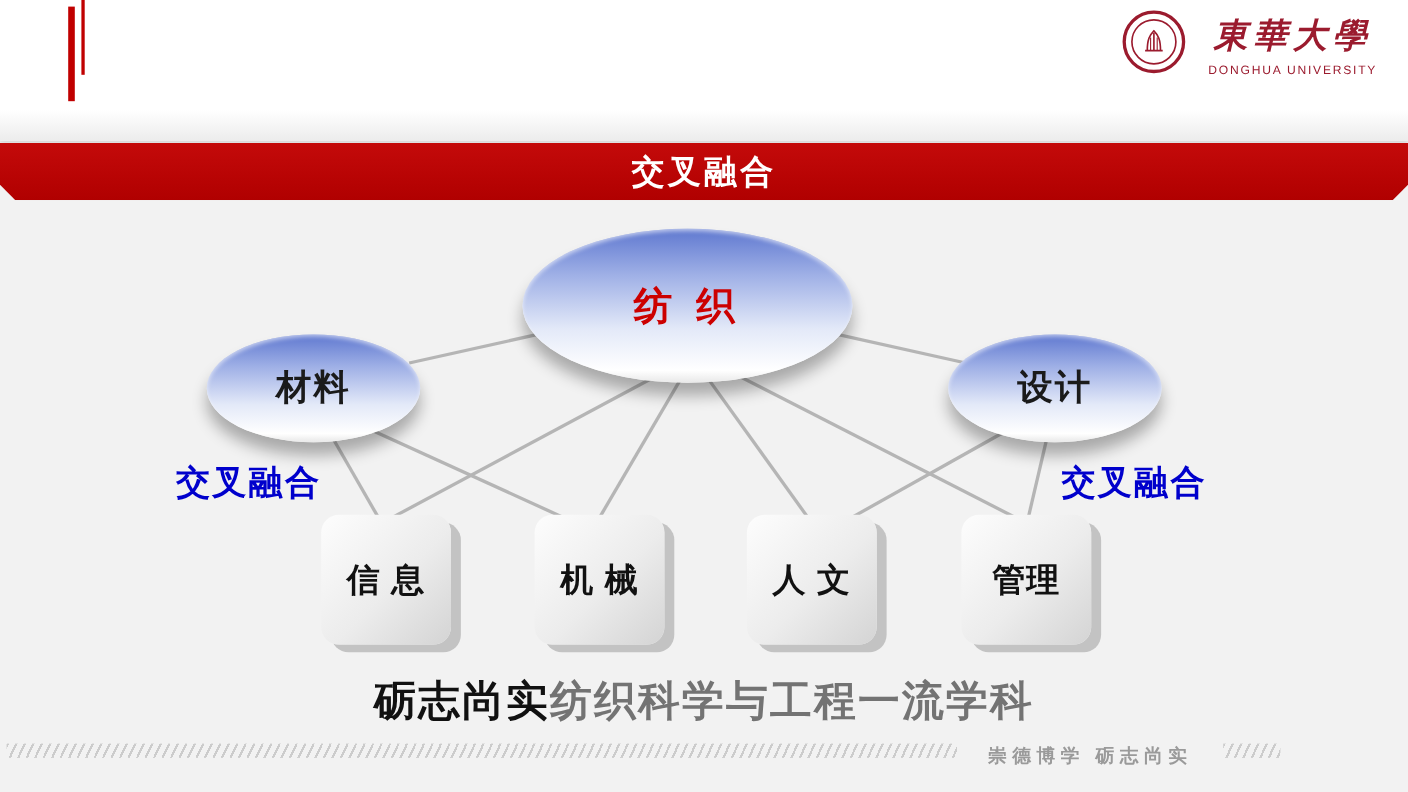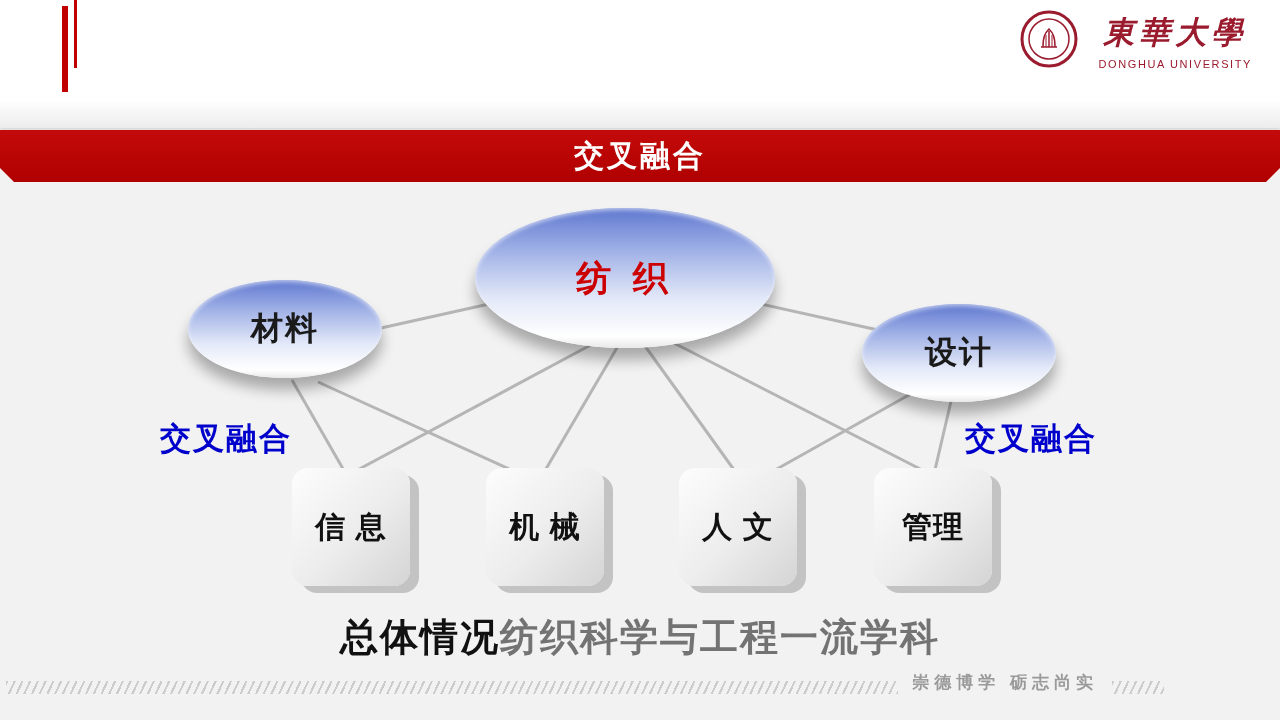--- a/index.html
+++ b/index.html
@@ -17,21 +17,21 @@
     background:linear-gradient(to bottom,#ffffff 78%,#ececec 100%);
     box-shadow:0 2px 4px rgba(0,0,0,0.12);
     z-index:4;
   }
   .red-bar-1 { position:absolute; left:62px; top:6px; width:6px; height:86px; background:#c00000; }
   .red-bar-2 { position:absolute; left:74px; top:0px; width:3px; height:68px; background:#c00000; }
   .page-title {
     position:absolute; left:100px; top:40px;
     font-size:42px; font-weight:bold; color:#111; letter-spacing:2px;
   }
-  .logo { position:absolute; right:28px; top:8px; display:flex; align-items:center; gap:20px; }
+  .logo { position:absolute; right:28px; top:8px; display:flex; align-items:flex-start; gap:20px; }
   .seal { width:60px; height:60px; }
   .logo-text { display:flex; flex-direction:column; align-items:center; padding-top:4px; }
   .logo-cn {
     font-family:"Liberation Serif","DejaVu Serif",serif;
     font-weight:bold; font-style:italic;
     font-size:31px; color:#9b1b2e; letter-spacing:5px; white-space:nowrap;
   }
   .logo-en {
     margin-top:4px; font-size:11px; font-weight:normal; color:#9b1b2e; letter-spacing:1.6px; white-space:nowrap;
   }
@@ -52,21 +52,21 @@
 
   .ellipse {
     position:absolute; border-radius:50%;
     background:linear-gradient(180deg,#5f78d0 0%,#9fb0e6 30%,#e3e9f8 65%,#ffffff 92%,#e8e8e8 100%);
     box-shadow:0 12px 14px rgba(0,0,0,0.30), inset 0 2px 4px rgba(255,255,255,0.6);
     display:flex; align-items:center; justify-content:center;
     z-index:3;
   }
   .ellipse-center { left:475px; top:208px; width:300px; height:140px; }
   .ellipse-center .ellipse-label { color:#cc0000; font-size:35px; font-weight:bold; letter-spacing:6px; }
-  .ellipse-left  { left:188px; top:280px; width:194px; height:98px; }
+  .ellipse-left  { left:188px; top:304px; width:194px; height:98px; }
   .ellipse-right { left:862px; top:304px; width:194px; height:98px; }
   .ellipse-side-label { color:#1a1a1a; font-size:32px; font-weight:bold; letter-spacing:2px; }
 
   .dbox {
     position:absolute; top:468px; height:118px; width:118px;
     border-radius:16px;
     background:linear-gradient(135deg,#fdfdfd 0%,#ececec 55%,#d4d4d4 100%);
     box-shadow:9px 7px 0 rgba(110,110,110,0.35);
     display:flex; align-items:center; justify-content:center;
     font-size:30px; font-weight:bold; color:#111;
@@ -88,21 +88,21 @@
   .slogan {
     position:absolute; left:0; top:612px; width:1280px;
     text-align:center; font-size:38px; font-weight:bold; letter-spacing:2px; z-index:3;
   }
   .slogan .black-part { color:#111; }
   .slogan .red-part { color:#737373; }
 
   
   .footer {
     position:absolute; left:0; bottom:26px; width:1170px; height:18px;
-    display:flex; align-items:flex-end; gap:14px; padding:0 6px; z-index:3;
+    display:flex; align-items:flex-start; gap:28px; padding:0 6px; z-index:3;
   }
   .hatch {
     height:13px;
     background:repeating-linear-gradient(115deg,#cccccc 0 2px,transparent 2px 7px);
   }
   .hatch-long { flex:1; }
   .hatch-short { width:52px; }
   .motto { color:#9a9a9a; font-size:17px; font-weight:bold; letter-spacing:5px; white-space:nowrap; }
 </style>
 </head>
@@ -164,20 +164,20 @@
 
 <div class="dbox dbox-1">信 息</div>
 <div class="dbox dbox-2">机 械</div>
 <div class="dbox dbox-3">人 文</div>
 <div class="dbox dbox-4">管理</div>
 
 <div class="cross-label cross-left">交叉融合</div>
 <div class="cross-label cross-right">交叉融合</div>
 
 <div class="slogan">
-  <span class="black-part">总体情况</span><span class="red-part">纺织科学与工程一流学科</span>
+  <span class="black-part">砺志尚实</span><span class="red-part">纺织科学与工程一流学科</span>
 </div>
 
 <div class="footer">
   <div class="hatch hatch-long"></div>
   <div class="motto">崇德博学  砺志尚实</div>
   <div class="hatch hatch-short"></div>
 </div>
 
 </body></html>

